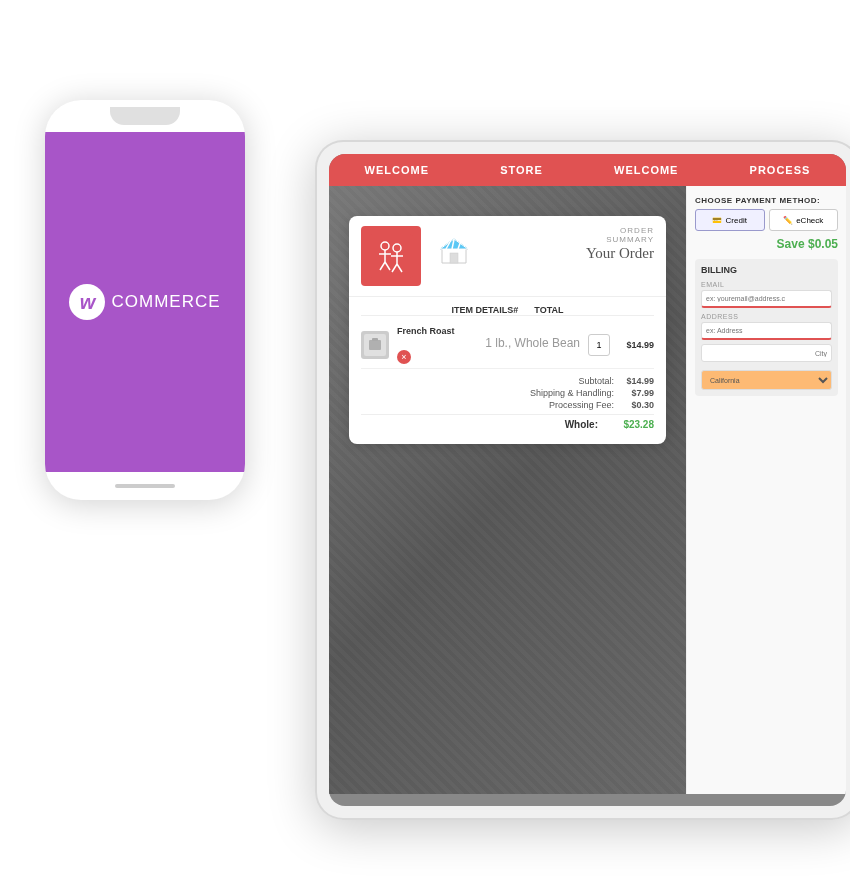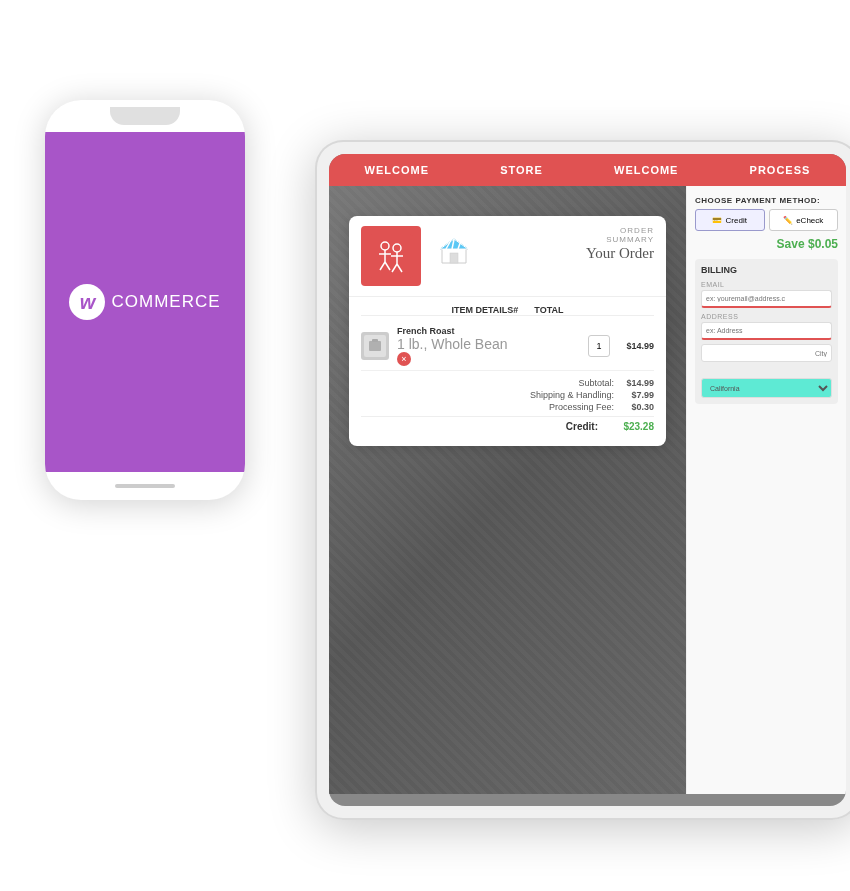--- a/index.html
+++ b/index.html
@@ -255,22 +255,23 @@
     }
     .product-info {
       flex: 1;
     }
     .product-name {
       font-size: 9px;
       font-weight: 700;
       color: #333;
     }
     .product-sub {
-      font-size: 14px;
+      font-size: 12px;
       color: #999;
+      text-align: right;
     }
     .remove-icon {
       width: 14px;
       height: 14px;
       background: #e05252;
       border-radius: 50%;
       display: flex;
       align-items: center;
       justify-content: center;
       color: #fff;
@@ -397,25 +398,25 @@
       color: #bbb;
     }
     .field-input.error {
       border-bottom: 2px solid #e05252;
     }
     .select-field {
       width: 100%;
       height: 20px;
       border: 1px solid #ddd;
       border-radius: 3px;
-      background: #5eead4;
+      background: #fdba74;
       font-size: 7px;
       color: #555;
       padding: 0 4px;
-      margin-top: 16px;
+      margin-top: 8px;
     }
     .payment-details-section {
       background: #eee;
       border-radius: 4px;
       padding: 6px;
     }
     .payment-details-title {
       font-size: 9px;
       font-weight: 700;
       color: #333;
@@ -562,21 +563,21 @@
                 </div>
                 <div class="total-row">
                   <span class="label">Shipping &amp; Handling:</span>
                   <span class="value">$7.99</span>
                 </div>
                 <div class="total-row">
                   <span class="label">Processing Fee:</span>
                   <span class="value">$0.30</span>
                 </div>
                 <div class="total-final">
-                  <span class="label">Credit:</span>
+                  <span class="label">Whole:</span>
                   <span class="value">$23.28</span>
                 </div>
               </div>
             </div>
           </div>
         </div>
 
         <div class="right-panel">
           <div class="section-title">Choose Payment Method:</div>
 

